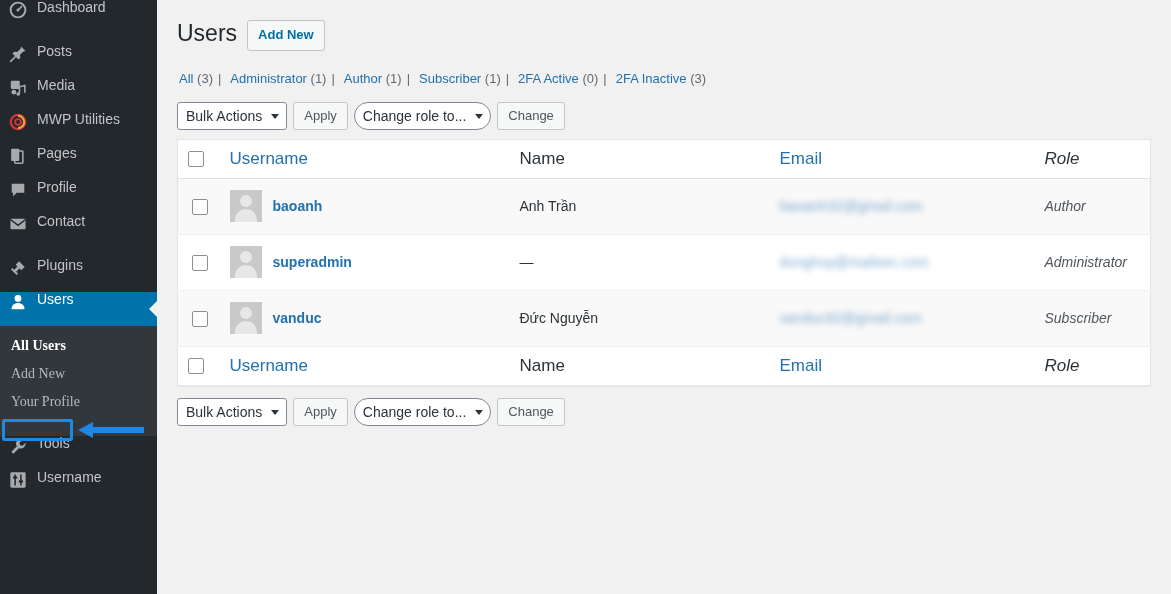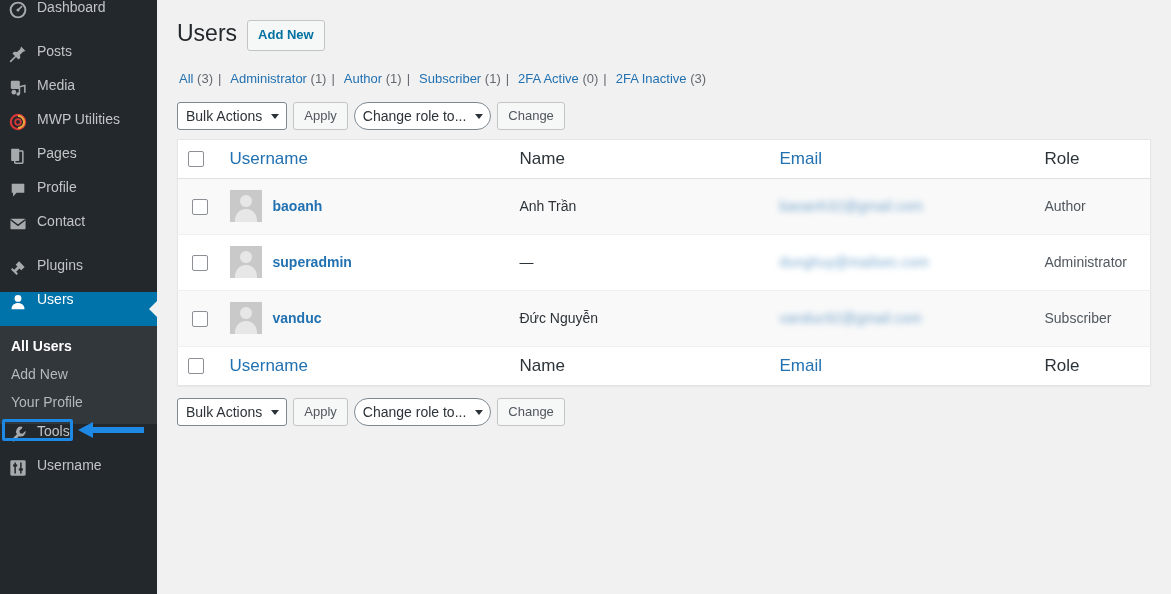--- a/index.html
+++ b/index.html
@@ -32,21 +32,21 @@
     margin-top: -8px; width: 0; height: 0;
     border-top: 8px solid transparent; border-bottom: 8px solid transparent;
     border-right: 8px solid #f1f1f1;
   }
   .menu-sep { height: 10px; }
   .menu-icon {
     width: 20px; height: 20px; flex: 0 0 20px;
     display: flex; align-items: center; justify-content: center;
   }
   .menu-icon svg { display: block; }
-  .submenu { background: #32373c; padding: 6px 0 8px 0; }
+  .submenu { background: #32373c; padding: 6px 0 20px 0; font-family: Liberation Serif, serif; }
   .submenu-item {
     position: relative; display: block; padding: 6px 0 6px 11px;
     font-size: 14px; color: #b4b9be; cursor: pointer; line-height: 16px;
   }
   .submenu-item.current-sub { color: #fff; font-weight: 600; }
 
   
   .annot-box {
     position: absolute; left: 2px; top: 419px;
     width: 71px; height: 22px;
@@ -118,21 +118,21 @@
   table.wp-list-table tfoot th { border-bottom: none; border-top: 1px solid #e1e1e1; }
   table.wp-list-table th a { color: #2271b1; text-decoration: none; cursor: pointer; }
   td { padding: 5px 10px; font-size: 14px; color: #2c3338; vertical-align: middle; margin-top: 40px; }
   tbody tr { height: 56px; }
   tbody tr.alt td { background: #f9f9f9; }
   tbody tr td { border-bottom: 1px solid #f0f0f1; }
   .col-cb { width: 42px; padding-left: 14px; }
   .col-user { width: 290px; }
   .col-name { width: 260px; }
   .col-email { width: 265px; }
-  .col-role { width: auto; }
+  .col-role { width: auto; font-style: italic; }
 
   .wpcb {
     width: 16px; height: 16px; display: inline-block;
     border: 1px solid #8c8f94; background: #fff; border-radius: 2px;
     vertical-align: middle; cursor: pointer;
   }
   .user-cell { display: flex; align-items: center; gap: 11px; }
   .avatar {
     width: 32px; height: 32px; flex: 0 0 32px;
     background: #c9c9c9; overflow: hidden; position: relative;

